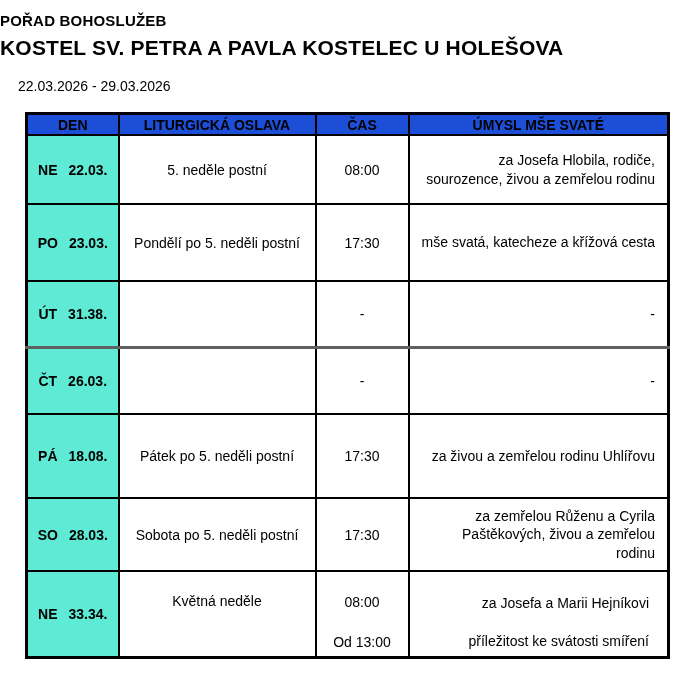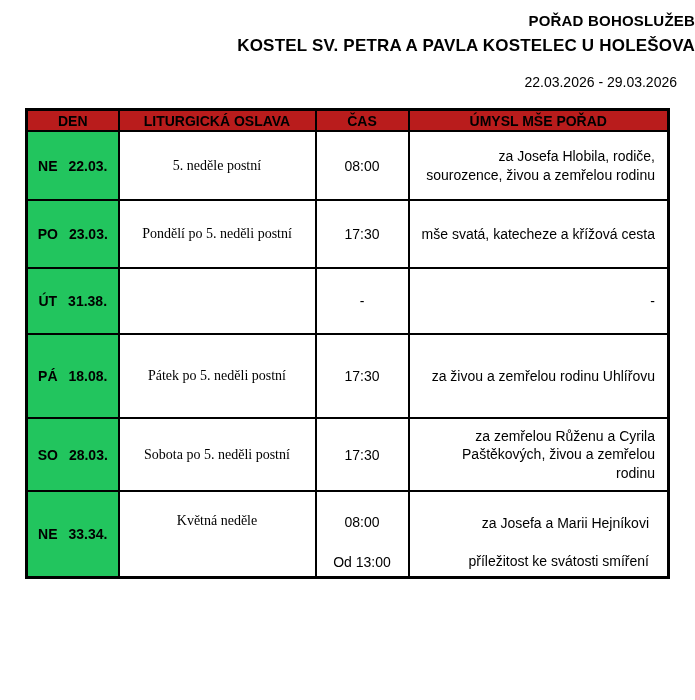--- a/index.html
+++ b/index.html
@@ -7,30 +7,30 @@
     padding: 0;
     background: #ffffff;
     width: 695px;
     height: 700px;
     font-family: "Liberation Sans", sans-serif;
     color: #000;
     -webkit-font-smoothing: antialiased;
   }
   .titles {
     padding-top: 12px;
-    text-align: right;
+    text-align: left;
   }
   .title-line1 {
     font-size: 15px;
     font-weight: bold;
     margin: 0 0 7px 0;
     letter-spacing: 0.2px;
   }
   .title-line2 {
-    font-size: 17px;
+    font-size: 21px;
     font-weight: bold;
     margin: 0 0 8px 0;
     letter-spacing: 0.2px;
   }
   .title-line3 {
     font-size: 14px;
     font-weight: normal;
     margin: 18px;
   }
   table.schedule {
@@ -41,42 +41,42 @@
     border: 3px solid #000;
   }
   .schedule th, .schedule td {
     border: 2px solid #000;
     font-size: 14px;
     text-align: center;
     vertical-align: middle;
     overflow: hidden;
   }
   .schedule th {
-    background: #b91c1c;
+    background: #1d4ed8;
     font-weight: bold;
     height: 17px;
     padding: 1px 2px;
     margin-left: 46px;
   }
   .schedule td.day {
-    background: #22c55e;
+    background: #5eead4;
     font-weight: bold;
     padding: 0 4px;
   }
   .day-inner {
     display: flex;
     justify-content: center;
     gap: 11px;
   }
-  .schedule td.cel { padding: 2px 6px; font-family: Liberation Serif, serif; }
+  .schedule td.cel { padding: 2px 6px; }
   .schedule td.time { padding: 2px 4px; }
   .schedule td.int { padding: 2px 12px; line-height: 1.32; text-align: right; }
   
   tr.r0 { height: 69px; }
-  tr.r1 { height: 68px; }
+  tr.r1 { height: 77px; }
   tr.r2 { height: 66px; }
   tr.r3 { height: 66px; }
   tr.r4 { height: 67px; }
   tr.r5 { height: 84px; }
   tr.r6 { height: 73px; }
   tr.r7 { height: 82px; }
   
   tr.section-divider td { border-top: 3px solid #606060; }
   
   td.stacked { vertical-align: top; padding: 0; }
@@ -108,21 +108,21 @@
     <col style="width:92px">
     <col style="width:197px">
     <col style="width:93px">
     <col style="width:260px">
   </colgroup>
   <thead>
     <tr>
       <th>DEN</th>
       <th>LITURGICKÁ OSLAVA</th>
       <th>ČAS</th>
-      <th>ÚMYSL MŠE POŘAD</th>
+      <th>ÚMYSL MŠE SVATÉ</th>
     </tr>
   </thead>
   <tbody>
     <tr class="r0">
       <td class="day">
         <div class="day-inner">
           <span>NE</span>
           <span>22.03.</span>
         </div>
       </td>
@@ -139,20 +139,31 @@
       </td>
       <td class="cel">Pondělí po 5. neděli postní</td>
       <td class="time">17:30</td>
       <td class="int">mše svatá, katecheze a křížová cesta</td>
     </tr>
     <tr class="r2">
       <td class="day">
         <div class="day-inner">
           <span>ÚT</span>
           <span>31.38.</span>
+        </div>
+      </td>
+      <td class="cel"></td>
+      <td class="time">-</td>
+      <td class="int">-</td>
+    </tr>
+    <tr class="r4 section-divider">
+      <td class="day">
+        <div class="day-inner">
+          <span>ČT</span>
+          <span>26.03.</span>
         </div>
       </td>
       <td class="cel"></td>
       <td class="time">-</td>
       <td class="int">-</td>
     </tr>
     <tr class="r5">
       <td class="day">
         <div class="day-inner">
           <span>PÁ</span>

